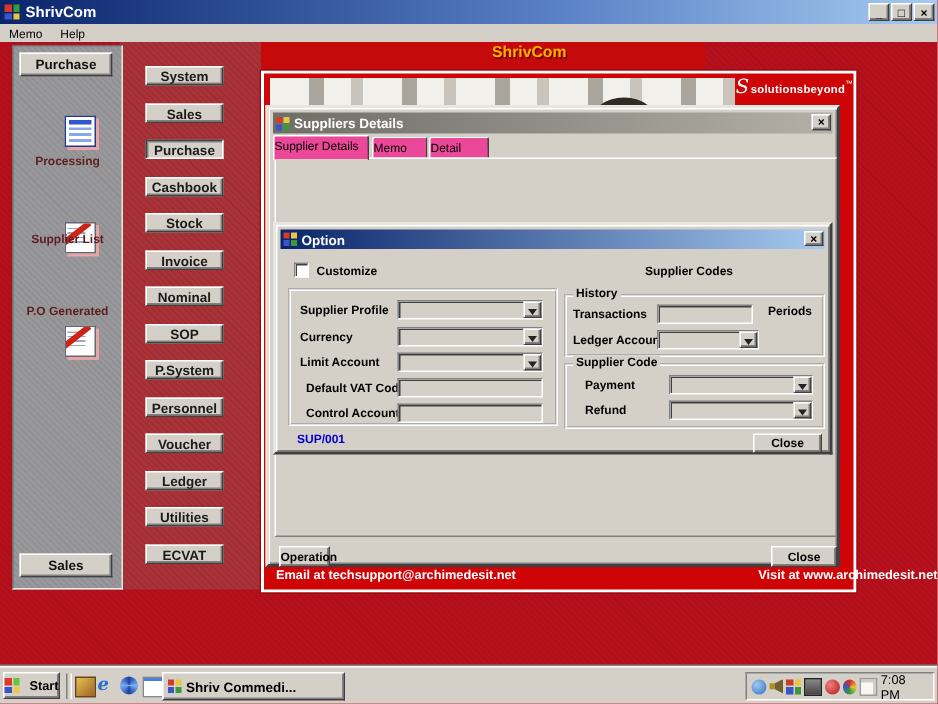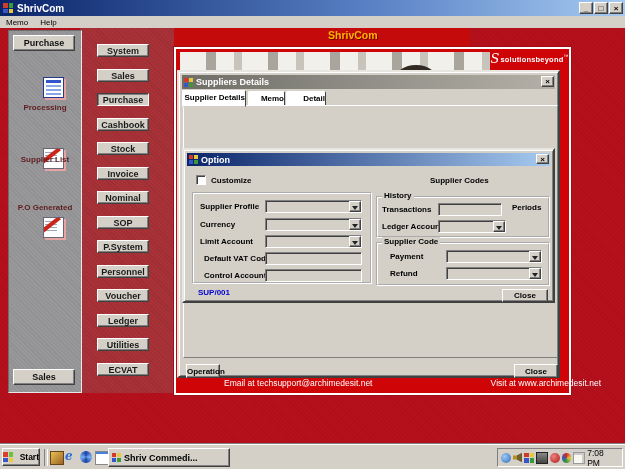--- a/index.html
+++ b/index.html
@@ -61,29 +61,29 @@
   
   .redpanel{left:174px;top:19px;width:397px;height:348px;background:#ce0406;border:2px solid #ffffff;
             outline:1px solid #9d0f14;box-sizing:border-box;}
   .banner{left:4px;top:3px;width:310px;height:27px;overflow:hidden;
           background:repeating-linear-gradient(90deg,#f2f0ea 0 26px,#a9a49c 26px 36px,#f2f0ea 36px 54px,#c8c4bc 54px 62px);}
   .head{position:absolute;left:213px;bottom:-4px;width:46px;height:18px;background:#342a24;border-radius:50% 50% 0 0/100% 100% 0 0;}
   .logo{left:314px;top:3px;width:79px;height:27px;display:flex;align-items:flex-start;justify-content:center;color:#fff;}
   .logoS{font-family:"DejaVu Serif",serif;font-style:italic;font-size:13px;line-height:14px;margin-right:1px;}
   .logotext{font-size:7.5px;font-weight:bold;letter-spacing:.2px;line-height:16px;}
   .logotm{font-size:5px;vertical-align:top;line-height:8px;}
-  .footrow{left:8px;top:329px;width:377px;display:flex;justify-content:space-between;color:#fff;font-size:8.5px;font-weight:normal;margin-left:40px;}
+  .footrow{left:8px;top:329px;width:441px;display:flex;justify-content:space-between;color:#fff;font-size:8.5px;font-weight:bold;}
 
   
   .swin{left:177px;top:42px;width:383px;height:308px;}
   .swtitle{left:3px;top:3px;right:3px;height:14px;background:linear-gradient(90deg,#6e6e66,#b4b0a8);
            display:flex;align-items:center;}
   .swtitle .t{color:#fff;font-weight:bold;font-size:9px;margin-left:3px;}
-  .tab{top:19px;height:15px;background:#ffffff;border:1px solid;border-color:#fff #404040 #d4d0c8 #fff;
-       border-radius:2px 2px 0 0;font-size:8px;font-weight:bold;text-align:right;line-height:14px;box-sizing:border-box;}
+  .tab{top:19px;height:15px;background:#ec4899;border:1px solid;border-color:#fff #404040 #d4d0c8 #fff;
+       border-radius:2px 2px 0 0;font-size:8px;font-weight:normal;text-align:left;line-height:14px;box-sizing:border-box;}
   .tab.active{top:18px;height:17px;z-index:3;}
   .tabpanel{left:4px;top:33px;width:375px;height:253px;border:1px solid;border-color:#fff #808080 #808080 #fff;
             box-sizing:border-box;background:#d4d0c8;z-index:1;}
   .flabel{font-size:8px;font-weight:bold;color:#000;white-space:nowrap;}
   .field{height:14px;font-size:8px;font-weight:bold;line-height:12px;padding:0 3px;white-space:nowrap;overflow:hidden;}
 
   
   .odlg{left:182px;top:120px;width:373px;height:155px;z-index:6;}
   .odtitle{left:3px;top:3px;right:3px;height:13px;background:linear-gradient(90deg,#0a246a,#a6caf0);
            display:flex;align-items:center;}

